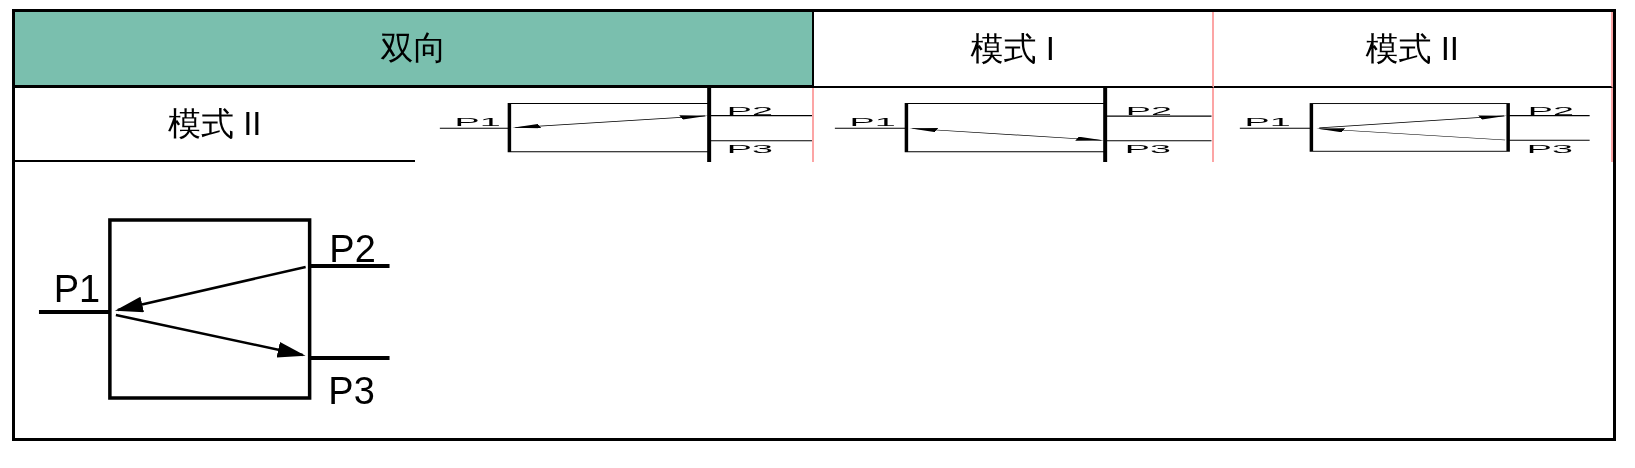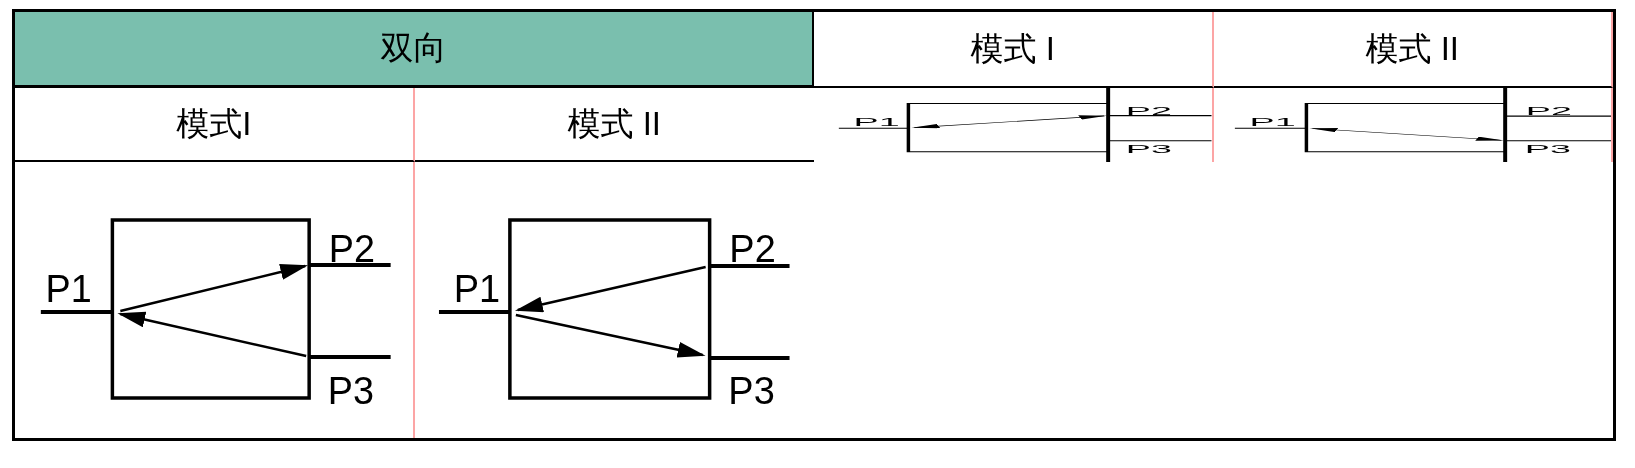--- a/index.html
+++ b/index.html
@@ -50,23 +50,20 @@
 
   <div class="cell hdr first">
     <span>双向</span>
   </div>
 
   <div class="cell mode br">
     <span>模式 I</span>
   </div>
   <div class="cell mode br">
     <span>模式 II</span>
-  </div>
-  <div class="cell mode br">
-    <span>模式I</span>
   </div>
   <div class="cell mode">
     <span>模式 II</span>
   </div>
 
   <div class="cell diag br">
     <svg viewBox="0 0 400 276" preserveAspectRatio="none">
       <defs>
         <marker id="ah1" markerUnits="userSpaceOnUse" markerWidth="30" markerHeight="18" refX="25" refY="8" orient="auto-start-reverse">
           <path d="M0,0 L28,8 L0,16 Z" fill="#000" stroke="none"></path>

